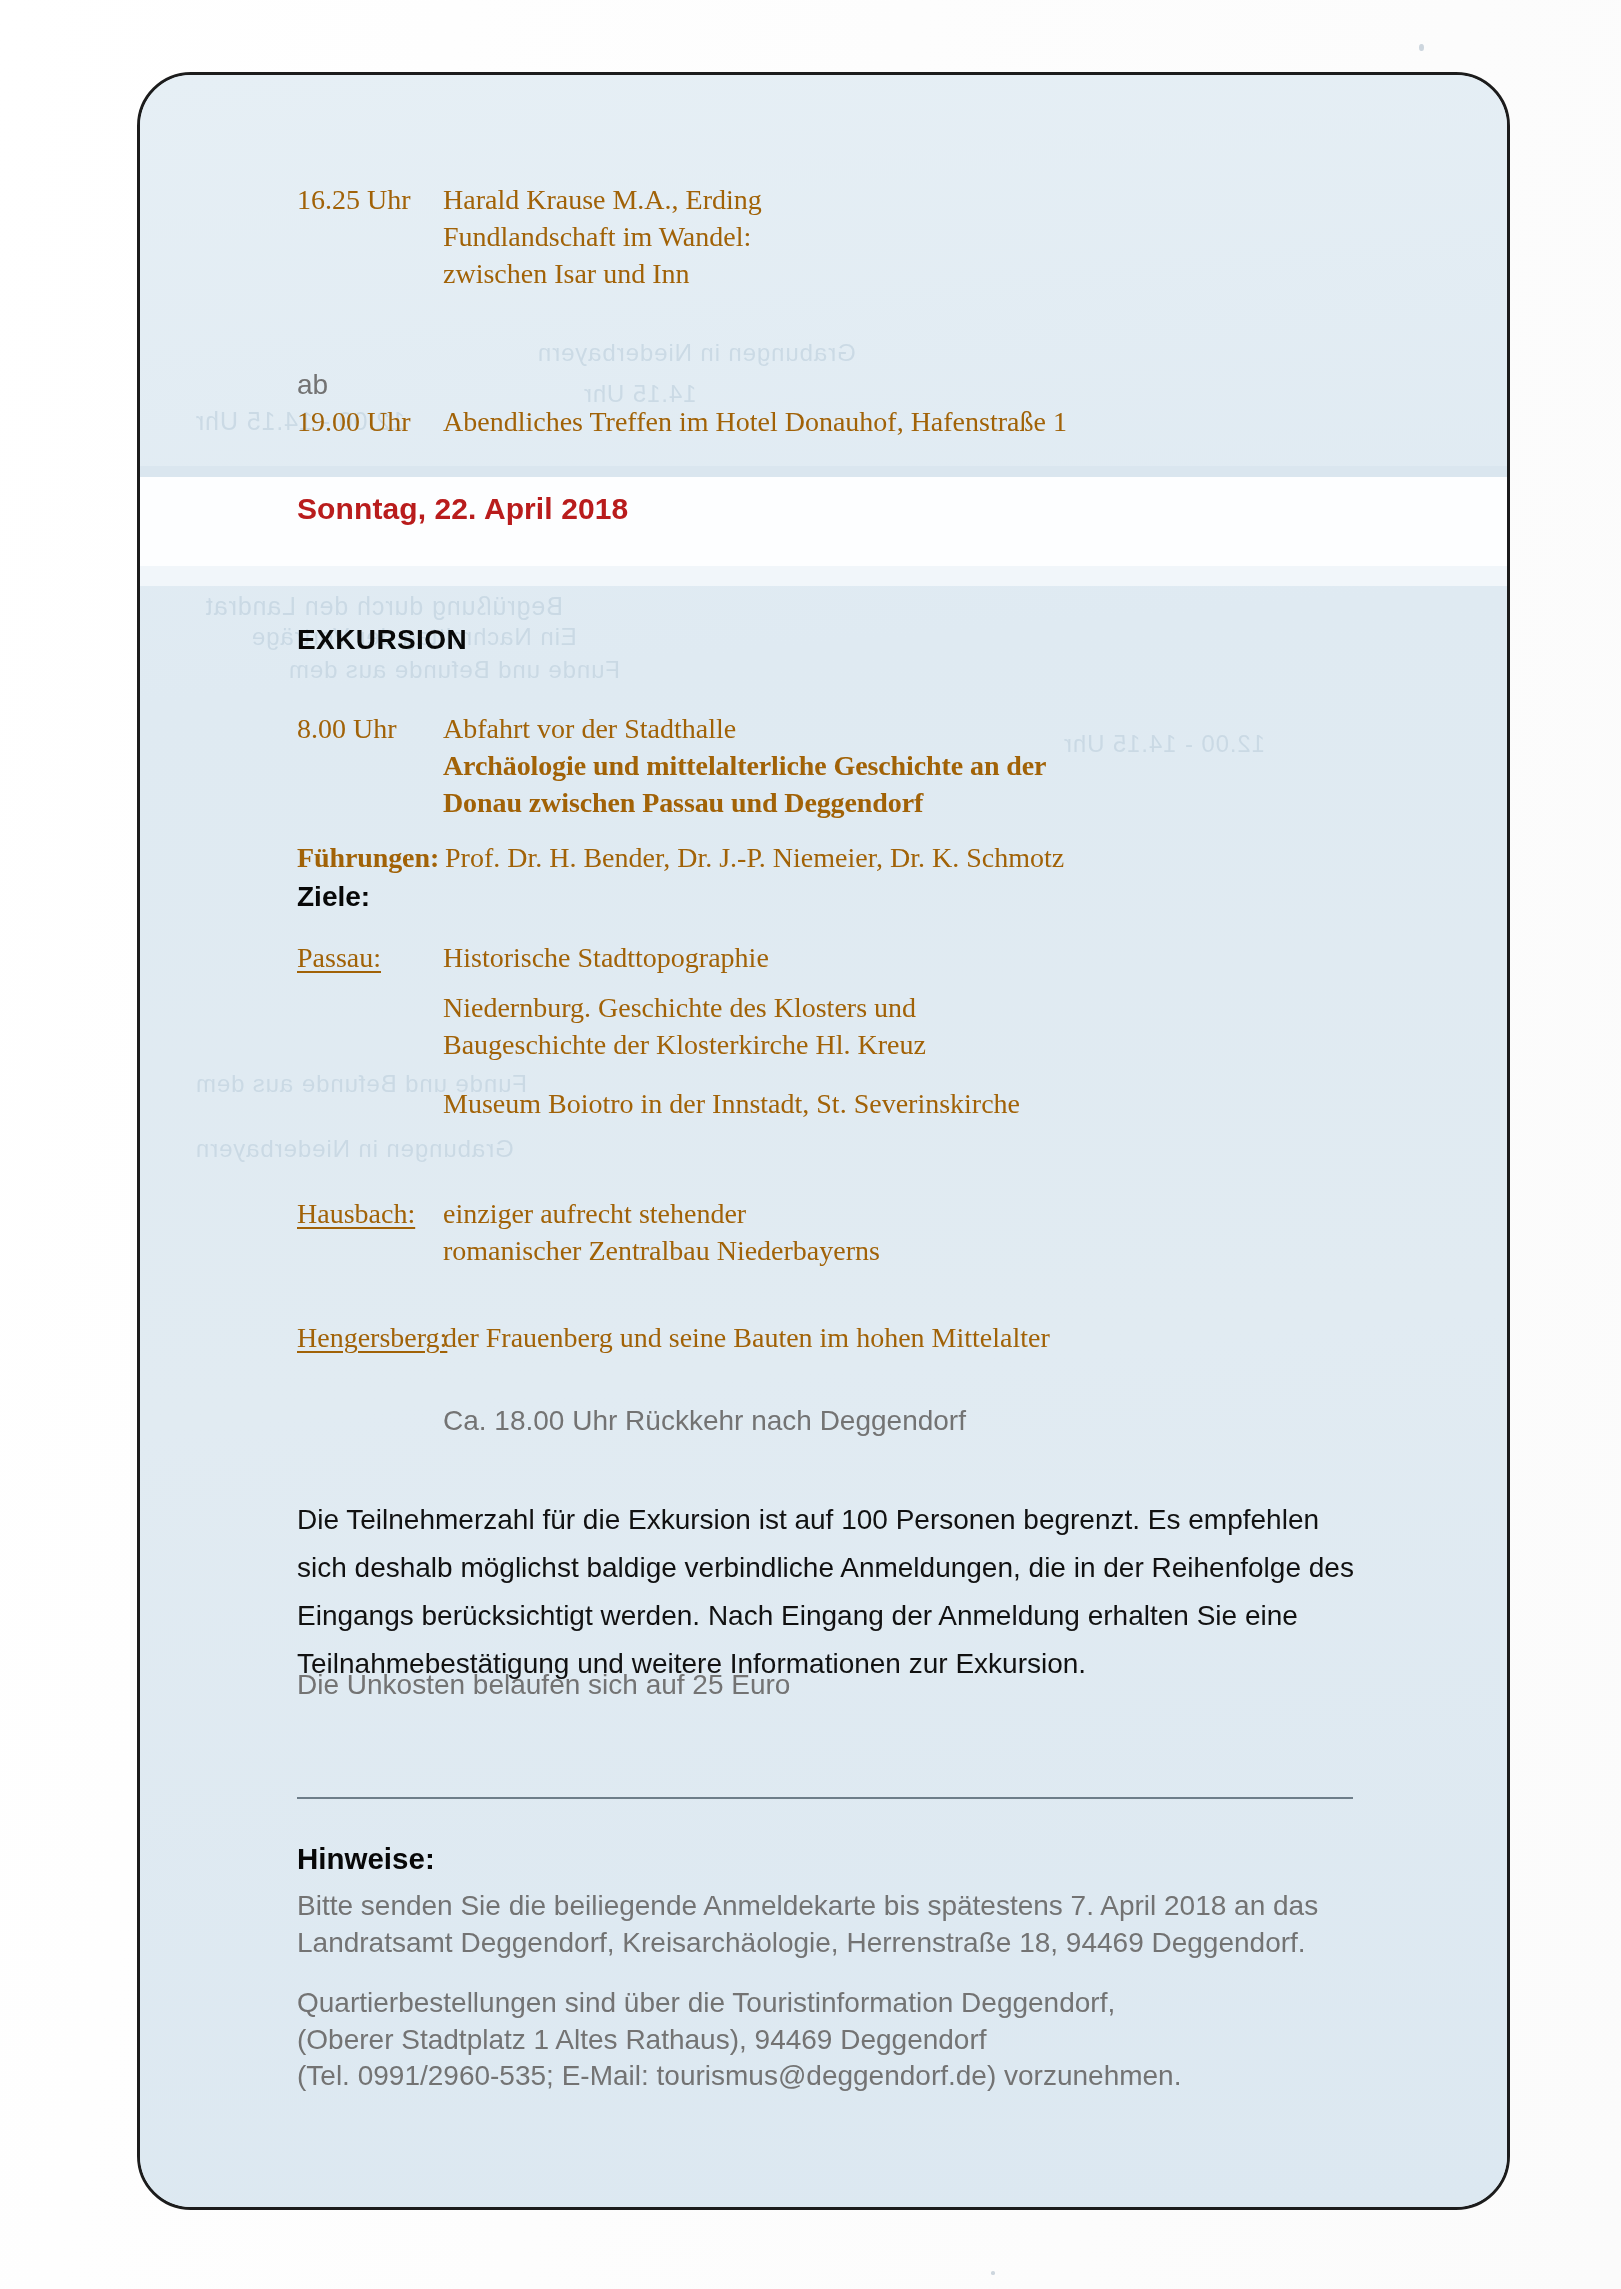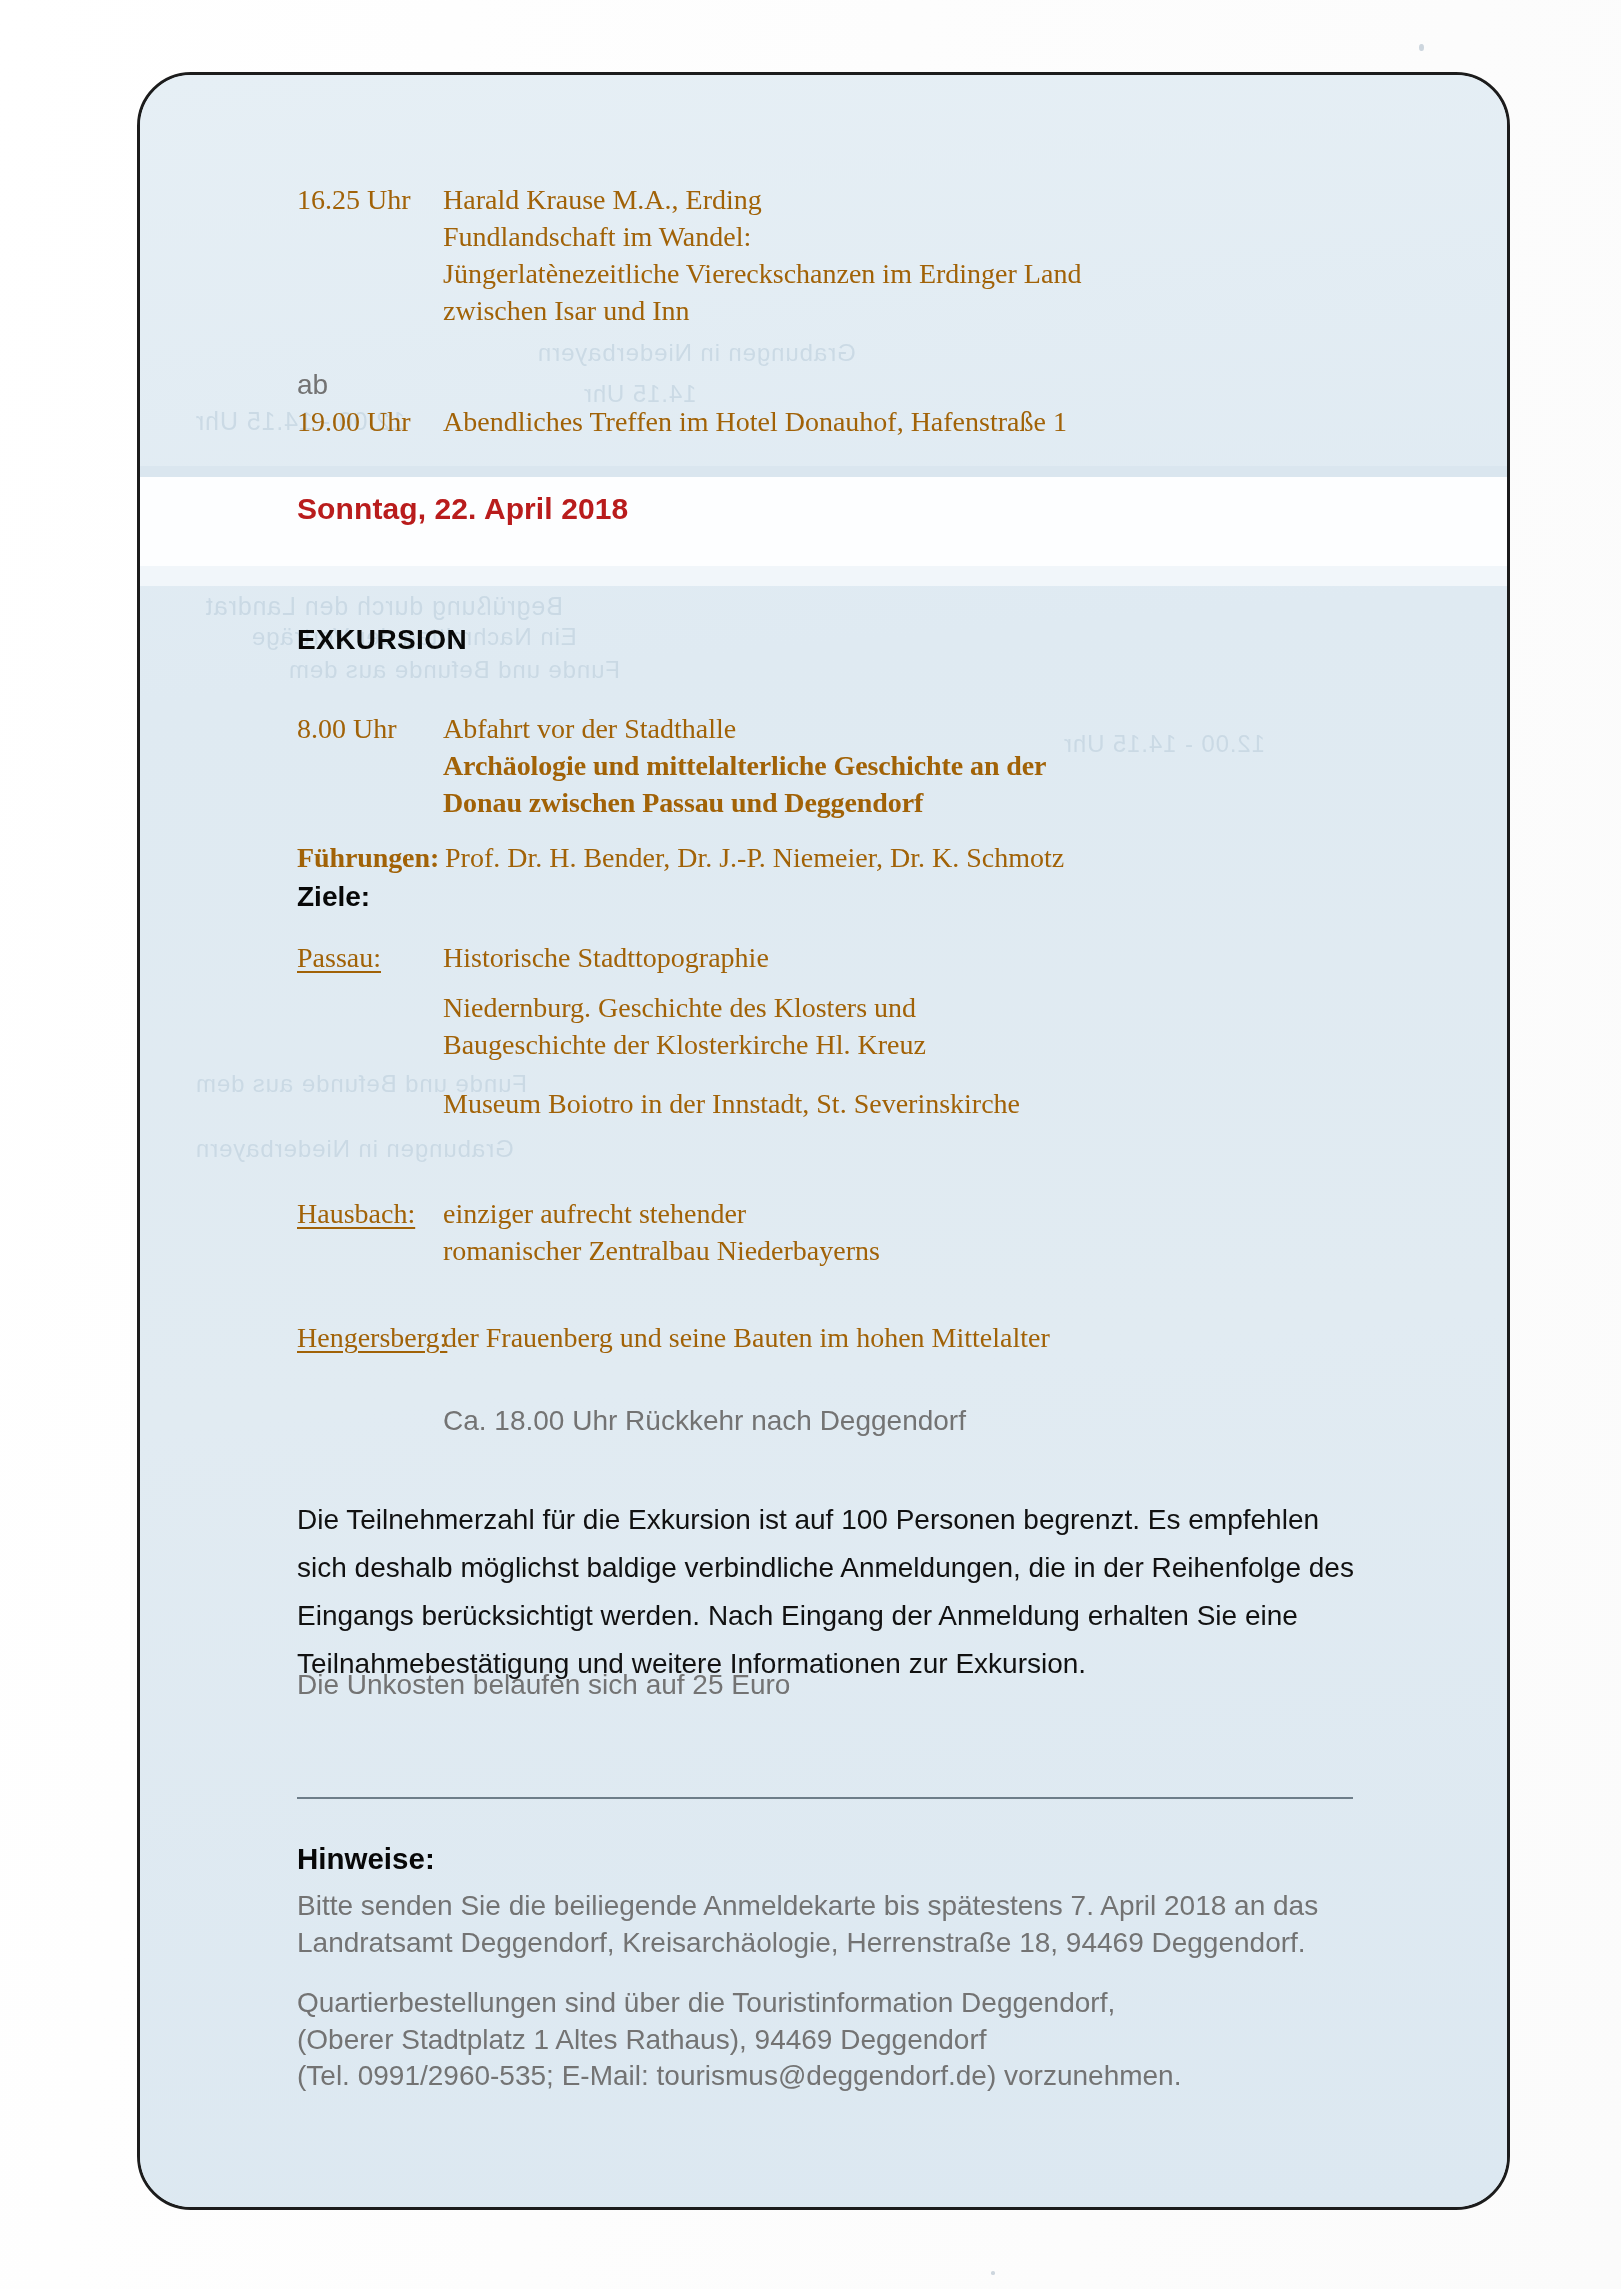--- a/index.html
+++ b/index.html
@@ -206,21 +206,20 @@
     <div class="ghost" style="left:55px; top:995px; font-size:24px;">Funde und Befunde aus dem</div>
     <div class="ghost" style="left:55px; top:1060px; font-size:24px;">Grabungen in Niederbayern</div>
 
     <div id="content">
 
       <div class="row" style="left:157px; top:106px; width:1089px;">
         <div class="col-time t">16.25 Uhr</div>
         <div class="col-body">
           <div class="t">Harald Krause M.A., Erding</div>
           <div class="t">Fundlandschaft im Wandel:</div>
-          <div class="t">Jüngerlatènezeitliche Viereckschanzen im Erdinger Land</div>
           <div class="t">zwischen Isar und Inn</div>
         </div>
       </div>
 
       <div class="block" style="left:157px; top:291px;">ab</div>
       <div class="row" style="left:157px; top:328px; width:1089px;">
         <div class="col-time t">19.00 Uhr</div>
         <div class="t">Abendliches Treffen im Hotel Donauhof, Hafenstraße 1</div>
       </div>
 

